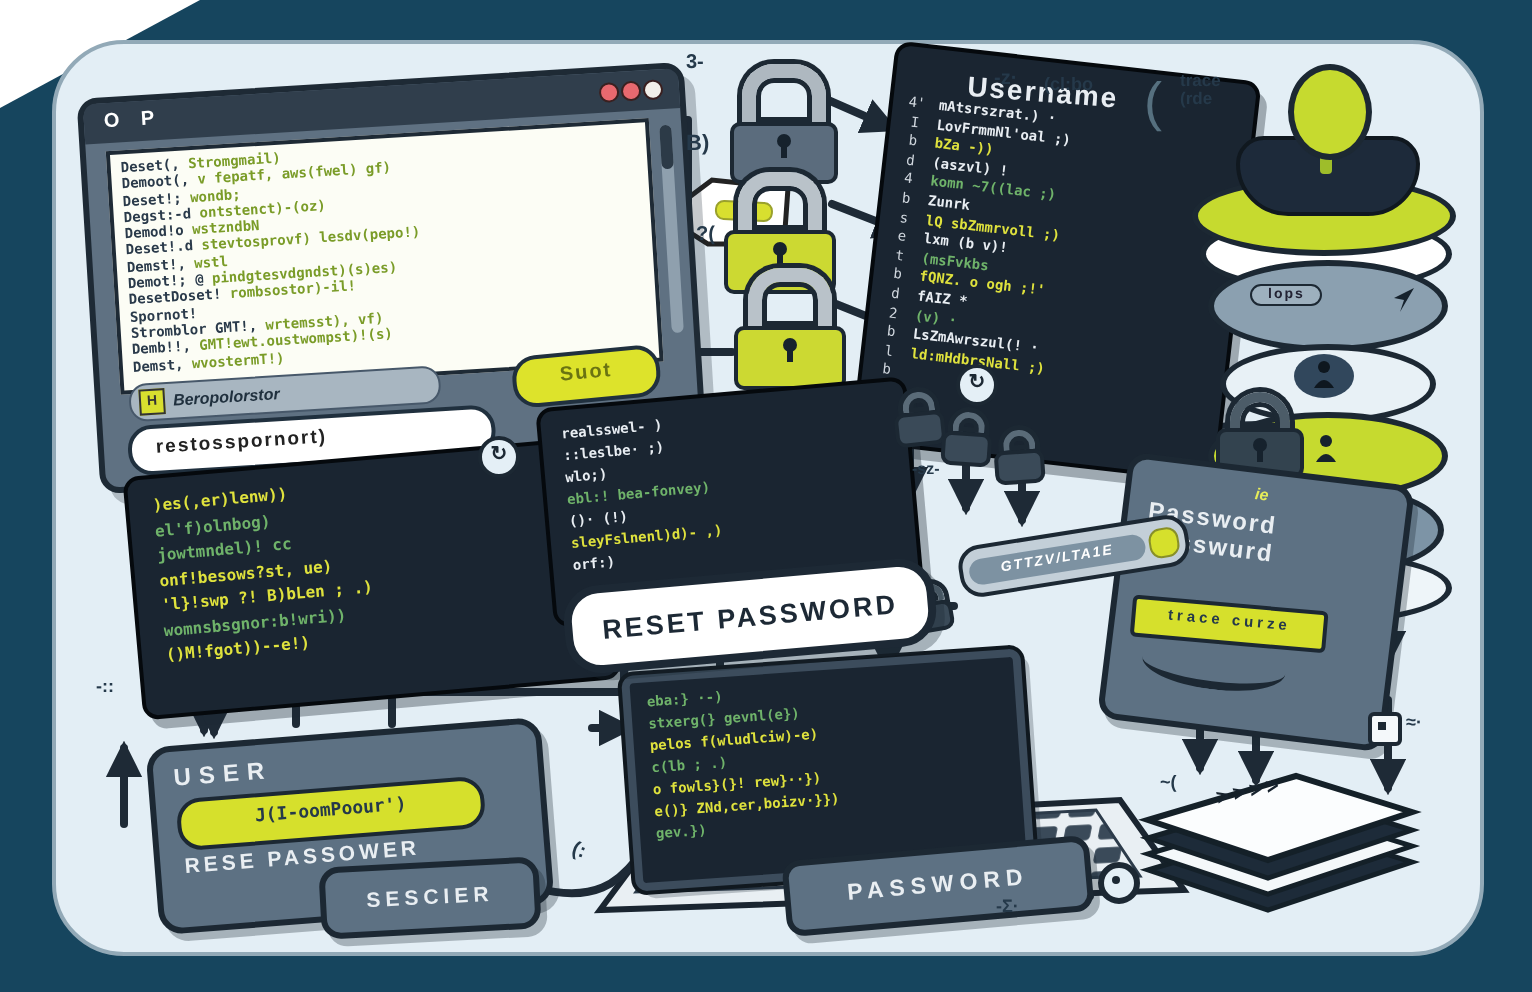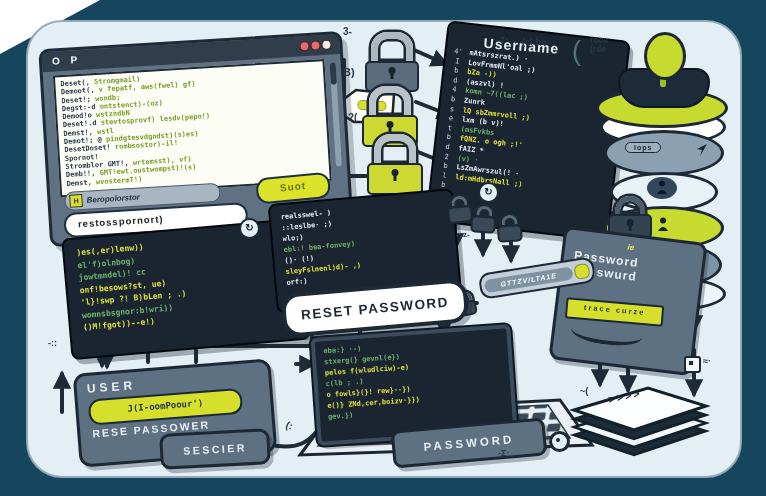--- a/index.html
+++ b/index.html
@@ -275,21 +275,21 @@
         <div class="cl c-g">(v) ·</div>
         <div class="cl c-w">LsZmAwrszul(! ·</div>
         <div class="cl c-y">ld:mHdbrsNall ;)</div>
       </div>
   </div>
 </div>
 
 <span class="abs note" style="left:497px;top:34px;">-z·</span>
 <span class="abs note" style="left:522px;top:37px;font-size:9px;">(cl:bo</span>
 <span class="abs" style="left:572px;top:36px;font-size:27px;color:#56707f;z-index:4;">(</span>
-<span class="abs note" style="left:590px;top:36px;font-size:8.5px;white-space:pre-line;line-height:9px;">roca
+<span class="abs note" style="left:590px;top:36px;font-size:8.5px;white-space:pre-line;line-height:9px;">trace
 (rde</span>
 
 <div class="abs stack">
   <div class="ell" style="left:0;top:56px;width:126px;height:34px;background:#c6da2f;z-index:4;"></div>
   <div class="ell" style="left:4px;top:76px;width:120px;height:32px;background:#ffffff;z-index:3;"></div>
   <div class="abs suit">
     <div class="shirt"></div>
       <div class="tie"></div>
   </div>
   <div class="ell head"></div>

